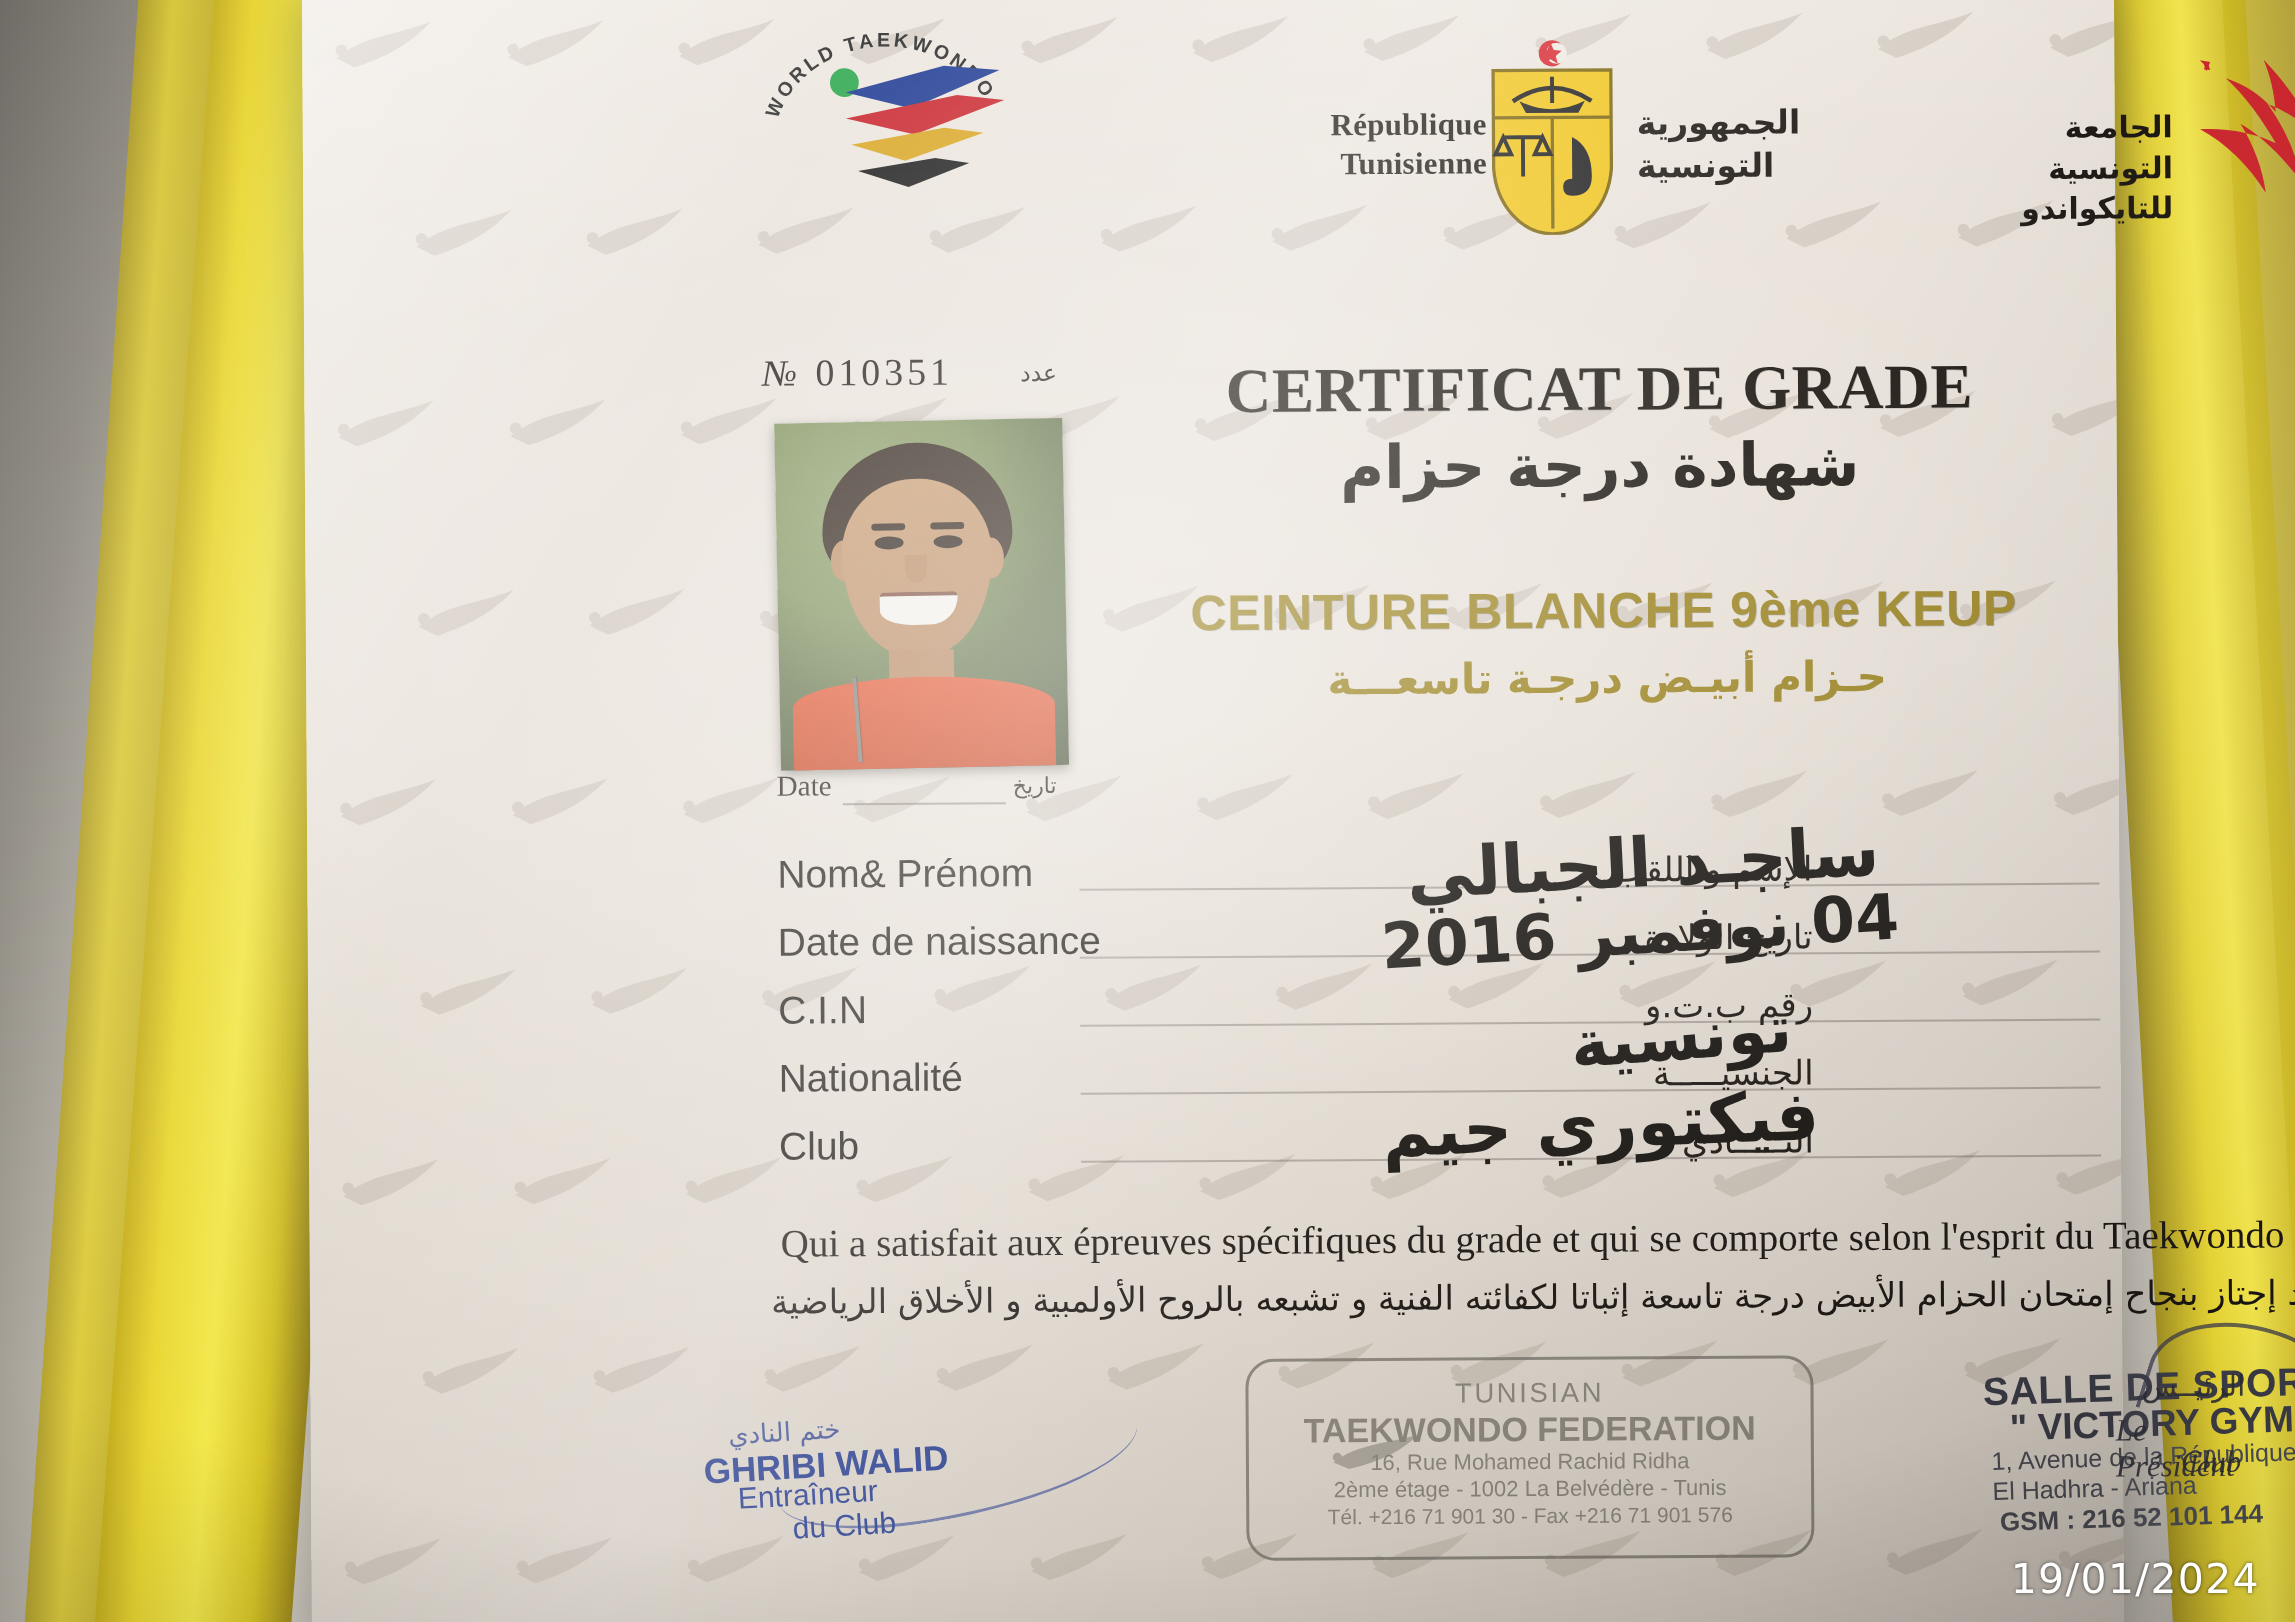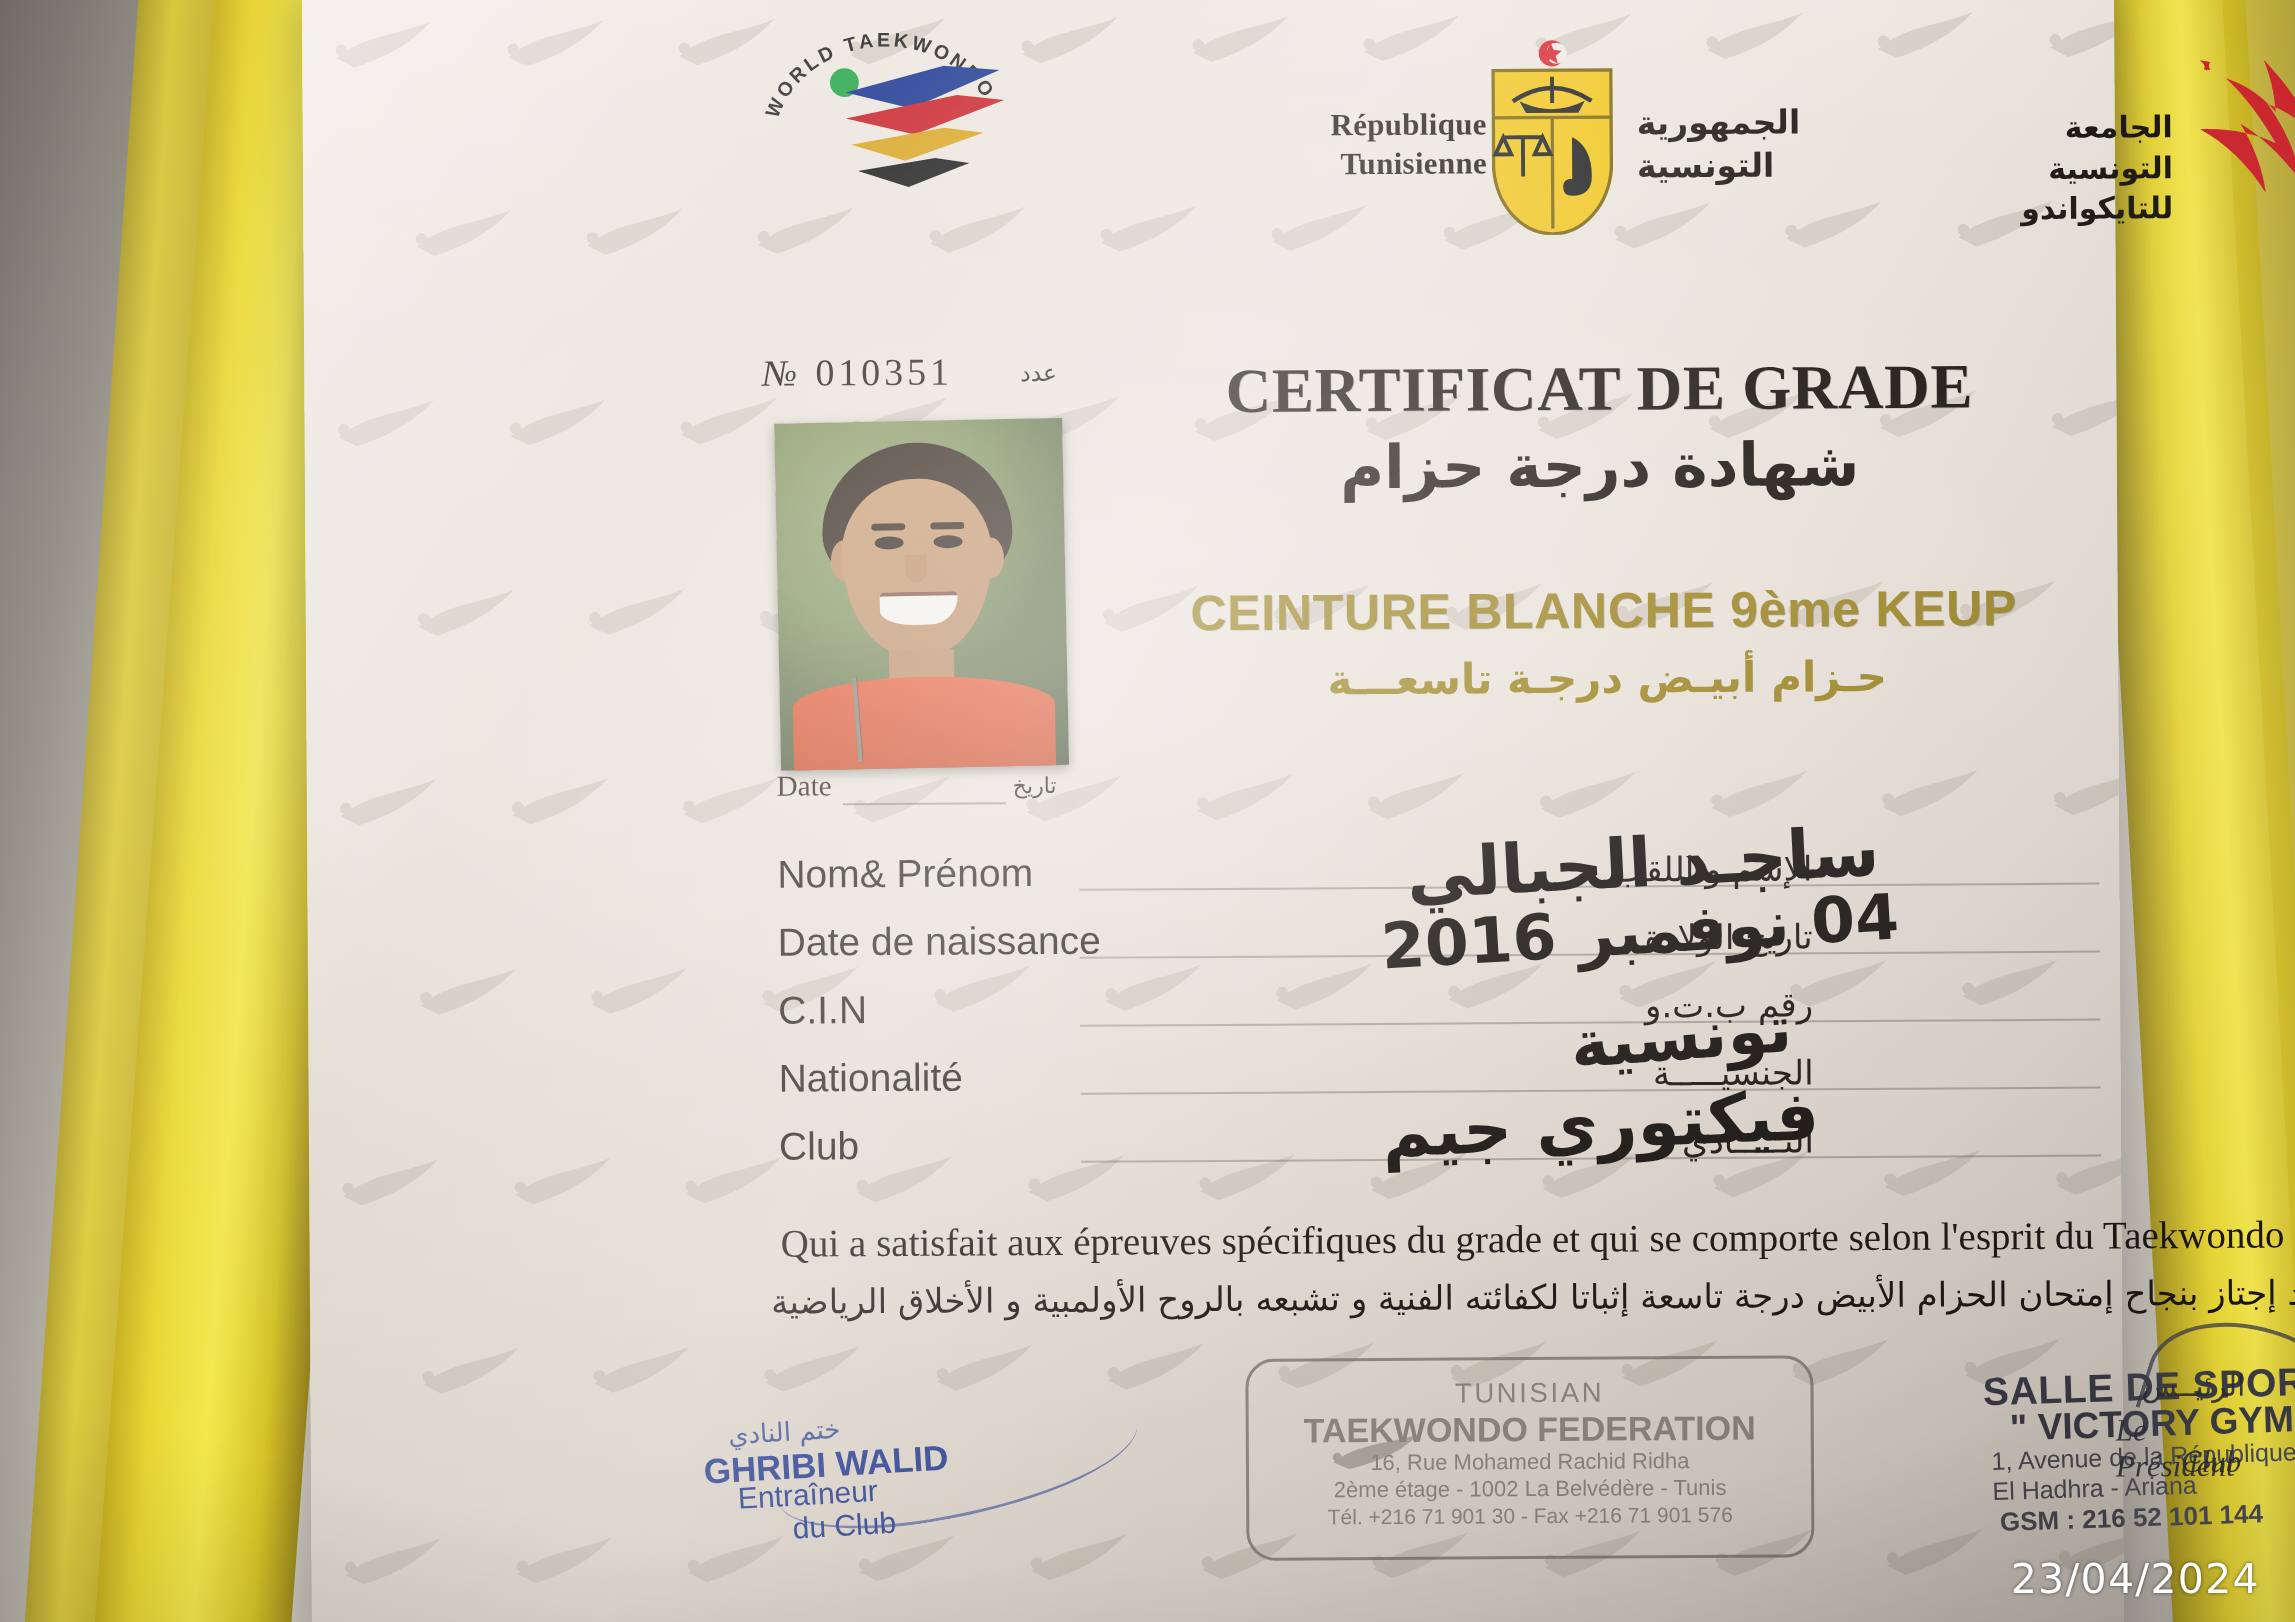--- a/index.html
+++ b/index.html
@@ -782,15 +782,15 @@
 
     <div id="pres-sig"></div>
     <div id="pres-ar">الرئيــس</div>
     <div id="pres-fr">Le Président</div>
     <div id="pres-fr2">Club</div>
 
     <div class="sheen"></div>
   </div>
 
   <div id="vignette"></div>
-  <div id="timestamp">23/04/2024</div>
+  <div id="timestamp">19/01/2024</div>
 </div>
 
 
 </body></html>

